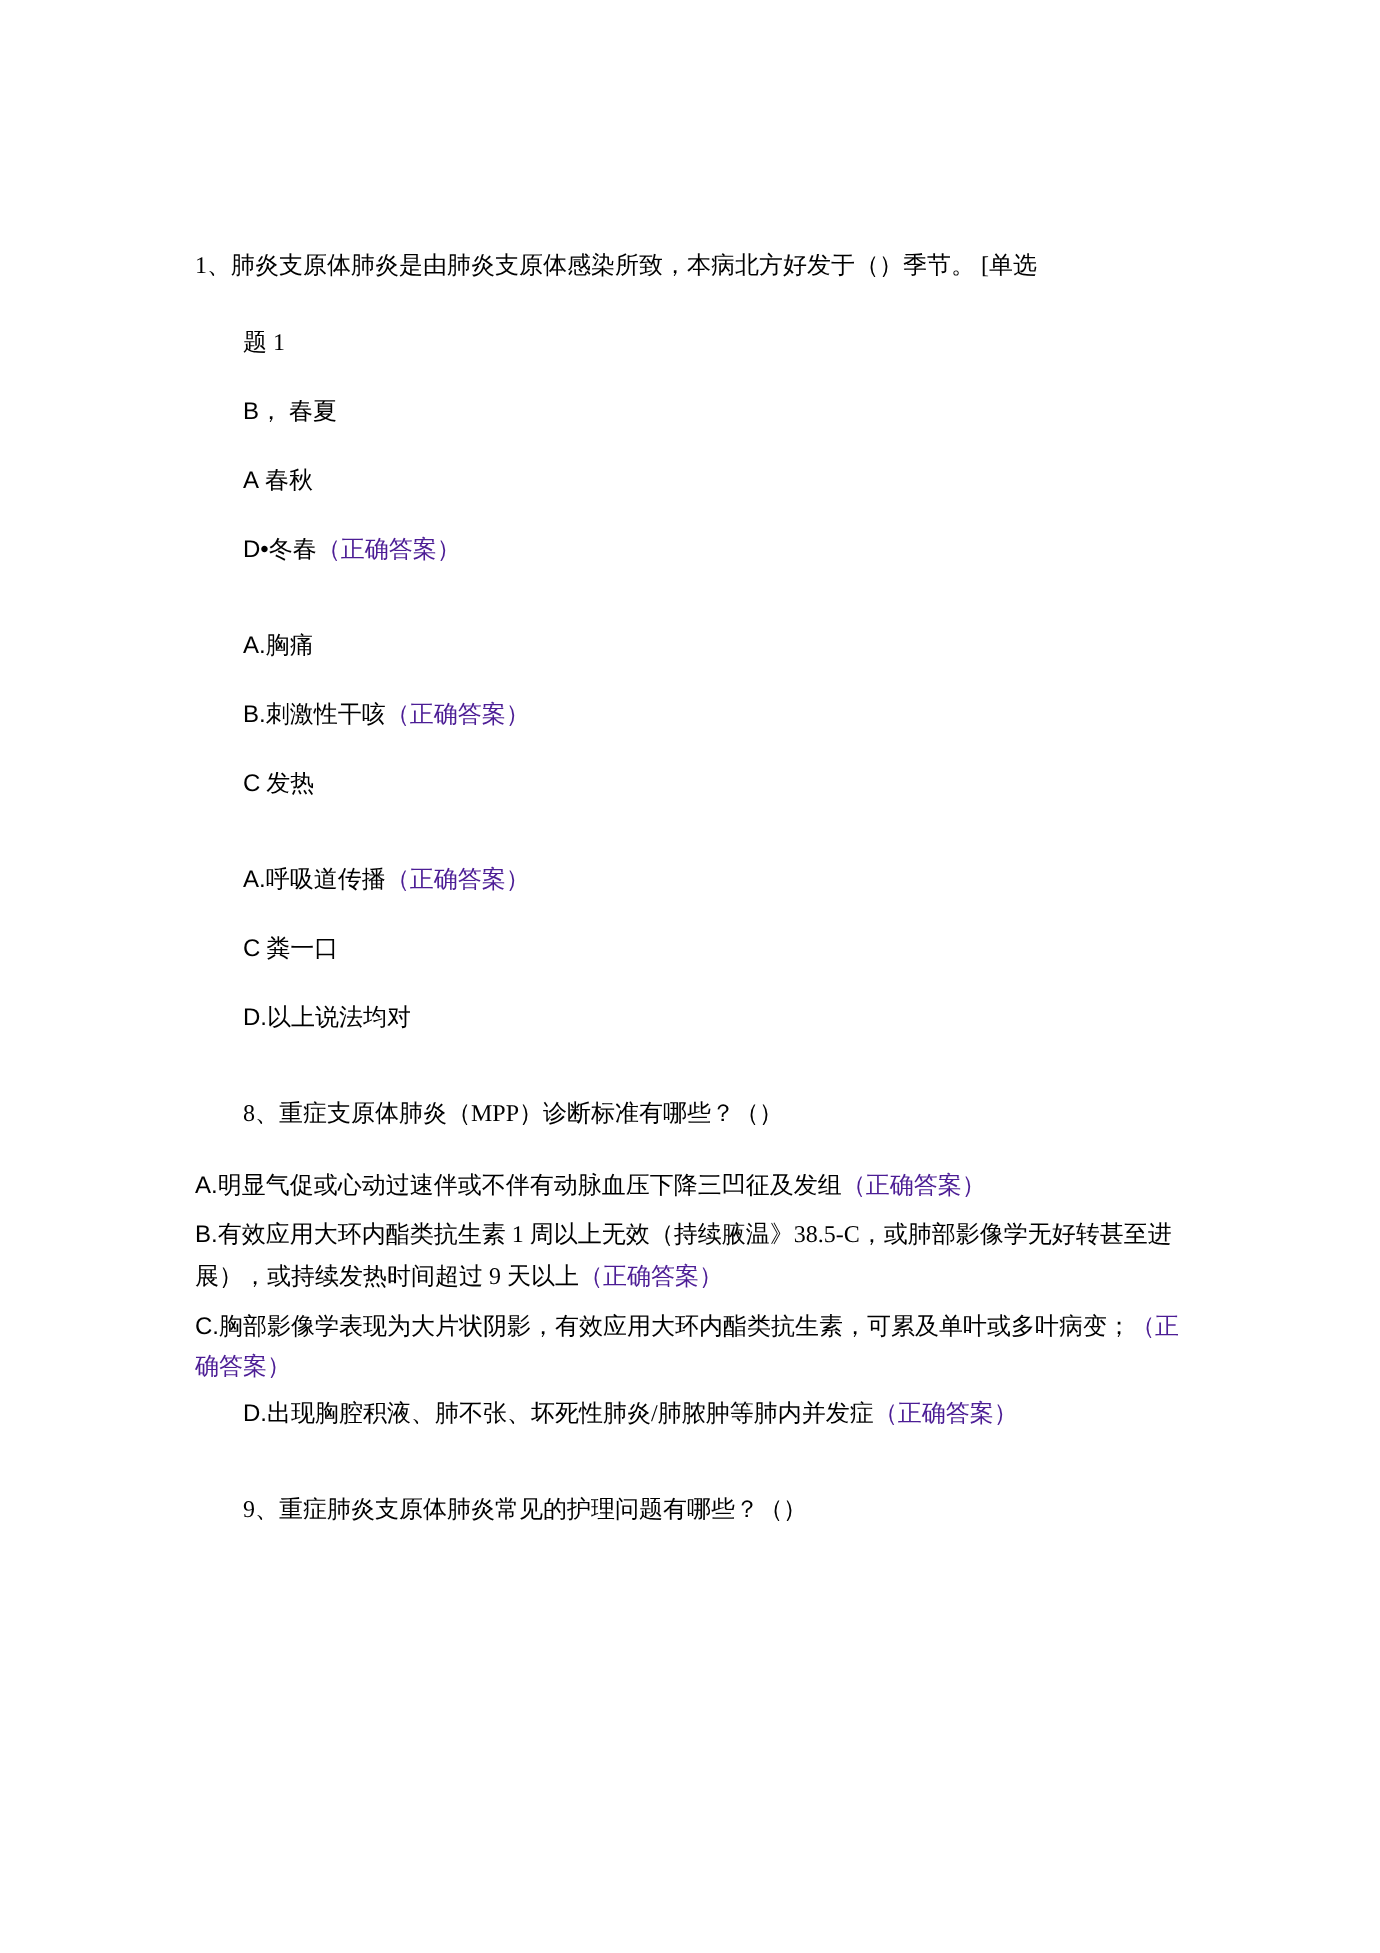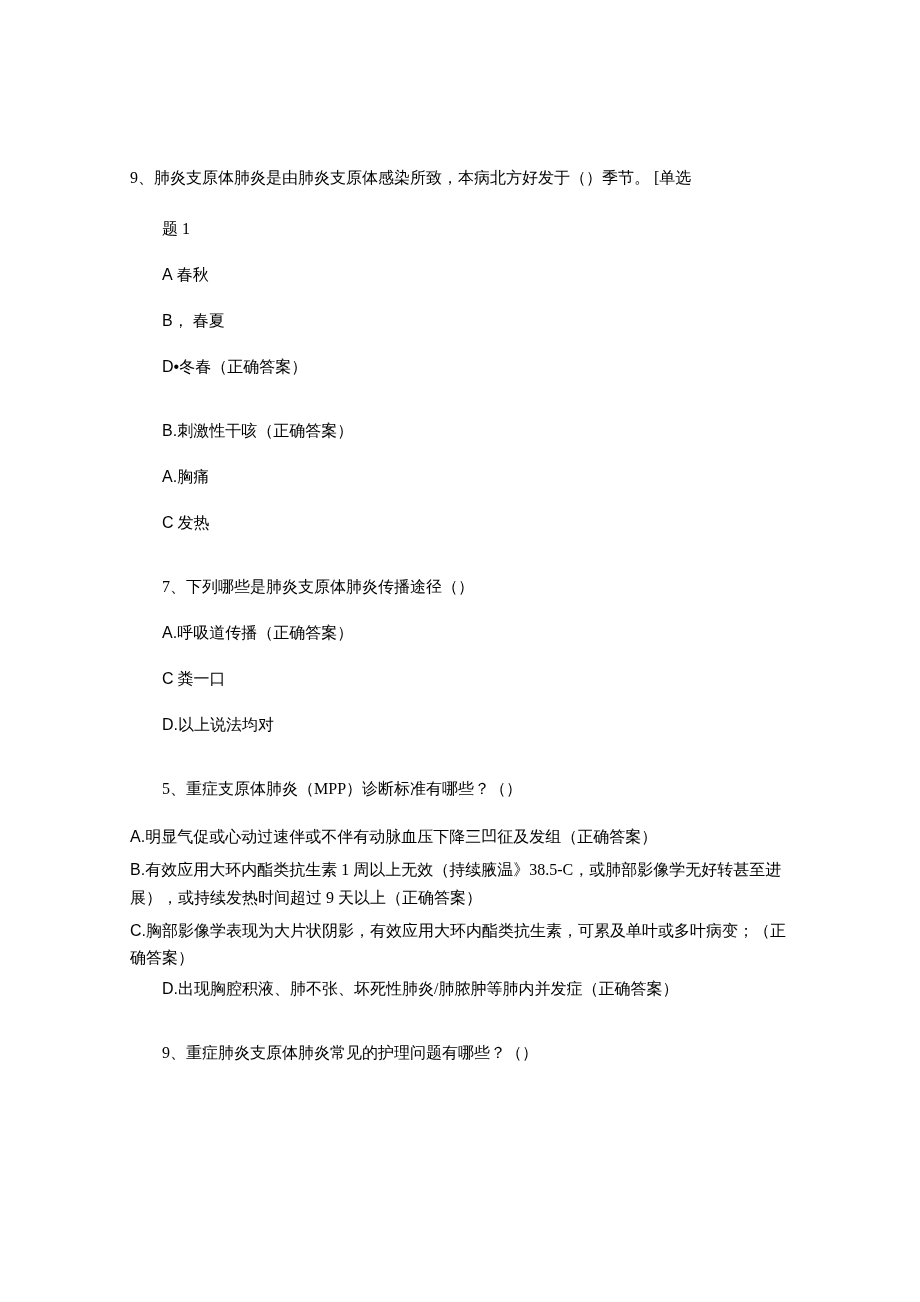--- a/index.html
+++ b/index.html
@@ -29,78 +29,75 @@
       margin-left: 32px;
     }
     .option-line-tight {
       margin-bottom: 6px;
       line-height: 1.7;
     }
     .sans {
       font-family: "Arial", "Helvetica", sans-serif;
     }
     .correct {
-      color: #000000;
+      color: #4c1d95;
     }
   </style>
 </head>
 <body>
 
 <div class="question-block">
   <div class="question-line">
-    <span>9、肺炎支原体肺炎是由肺炎支原体感染所致，本病北方好发于（）季节。 [单选</span>
+    <span>1、肺炎支原体肺炎是由肺炎支原体感染所致，本病北方好发于（）季节。 [单选</span>
   </div>
   <div class="option-line">
     <span>题 1</span>
   </div>
   <div class="option-line">
+    <span class="sans">B，</span>
+    <span>春夏</span>
+  </div>
+  <div class="option-line">
     <span class="sans">A</span>
     <span>春秋</span>
-  </div>
-  <div class="option-line">
-    <span class="sans">B，</span>
-    <span>春夏</span>
   </div>
   <div class="option-line">
     <span class="sans">D•</span><span>冬春</span><span class="correct">（正确答案）</span>
   </div>
 </div>
 
 <div class="question-block">
   <div class="option-line">
-    <span class="sans">B.</span><span>刺激性干咳</span><span class="correct">（正确答案）</span>
+    <span class="sans">A.</span><span>胸痛</span>
   </div>
   <div class="option-line">
-    <span class="sans">A.</span><span>胸痛</span>
+    <span class="sans">B.</span><span>刺激性干咳</span><span class="correct">（正确答案）</span>
   </div>
   <div class="option-line">
     <span class="sans">C</span>
     <span>发热</span>
   </div>
 </div>
 
 <div class="question-block">
-  <div class="option-line">
-    <span>7、下列哪些是肺炎支原体肺炎传播途径（）</span>
-  </div>
   <div class="option-line">
     <span class="sans">A.</span><span>呼吸道传播</span><span class="correct"><span>（正确</span><span class="sans">答案）</span></span>
   </div>
   <div class="option-line">
     <span class="sans">C</span>
     <span>粪一口</span>
   </div>
   <div class="option-line">
     <span class="sans">D.</span><span>以上说法均对</span>
   </div>
 </div>
 
 <div class="question-block">
   <div class="option-line">
-    <span>5、重症支原体肺炎（MPP）诊断标准有哪些？（）</span>
+    <span>8、重症支原体肺炎（MPP）诊断标准有哪些？（）</span>
   </div>
   <div class="option-line-tight">
     <span class="sans">A.</span><span>明显气促或心动过速伴或不伴有动脉血压下降三凹征及发组</span><span class="correct">（正确答案）</span>
   </div>
   <div class="option-line-tight">
     <span class="sans">B.</span><span>有效应用大环内酯类抗生素 1 周以上无效（持续腋温》38.5-C，或肺部影像学无好转甚至进展），或持续发热时间超过 9 天以上</span><span class="correct"><span>（正确</span><span class="sans">答案）</span></span>
   </div>
   <div class="option-line-tight">
     <span class="sans">C.</span><span>胸部影像学表现为大片状阴影，有效应用大环内酯类抗生素，可累及单叶或多叶病变；</span><span class="correct">（正确答案）</span>
   </div>

